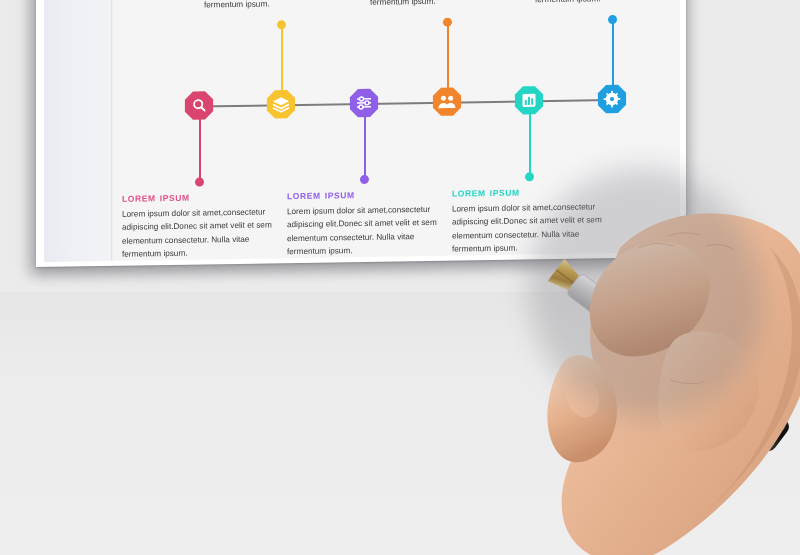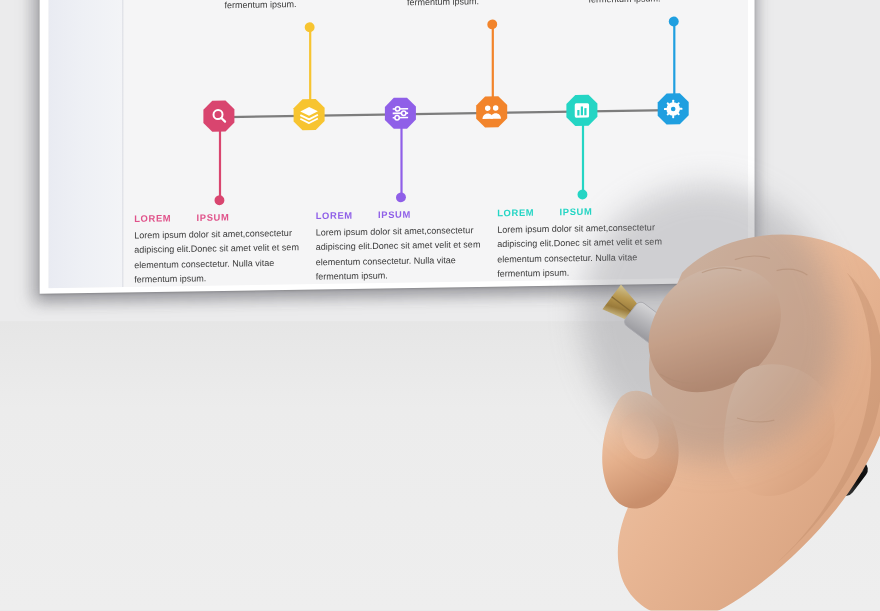--- a/index.html
+++ b/index.html
@@ -60,21 +60,21 @@
 
   .connector{position:absolute;width:2px;}
   .enddot{position:absolute;width:9px;height:9px;border-radius:50%;}
 
   
   .caption{position:absolute;width:155px;}
   .cap-title{
     font-size:8.5px;letter-spacing:.6px;font-weight:700;margin:0 0 4px 0;
     white-space:nowrap;
   }
-  .cap-title .w2{margin-left:23px;text-align:right;}
+  .cap-title .w2{margin-left:4px;text-align:right;}
   .cap-body{
     font-size:8.2px;line-height:1.62;color:#3b3b3b;margin:0;
   }
   .caption.top .cap-body{color:#3b3b3b;}
 
   
   #hand-wrap{position:absolute;left:470px;top:128px;width:340px;height:430px;
     pointer-events:none;}
   #hand-shadow{
     position:absolute;left:60px;top:40px;width:230px;height:250px;

